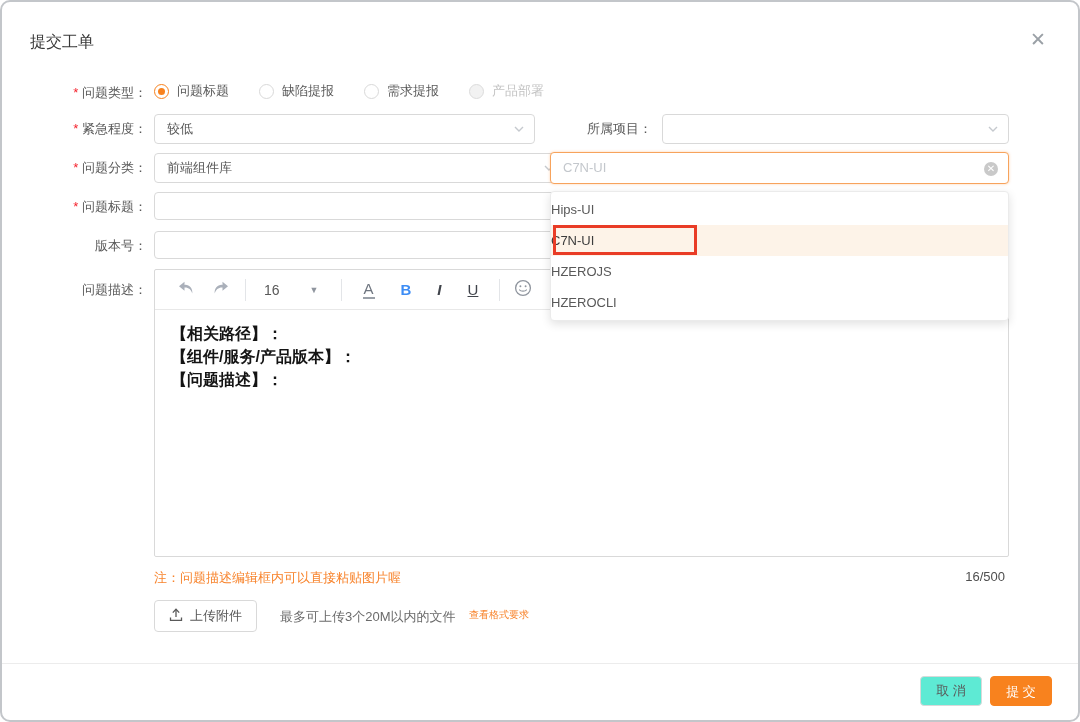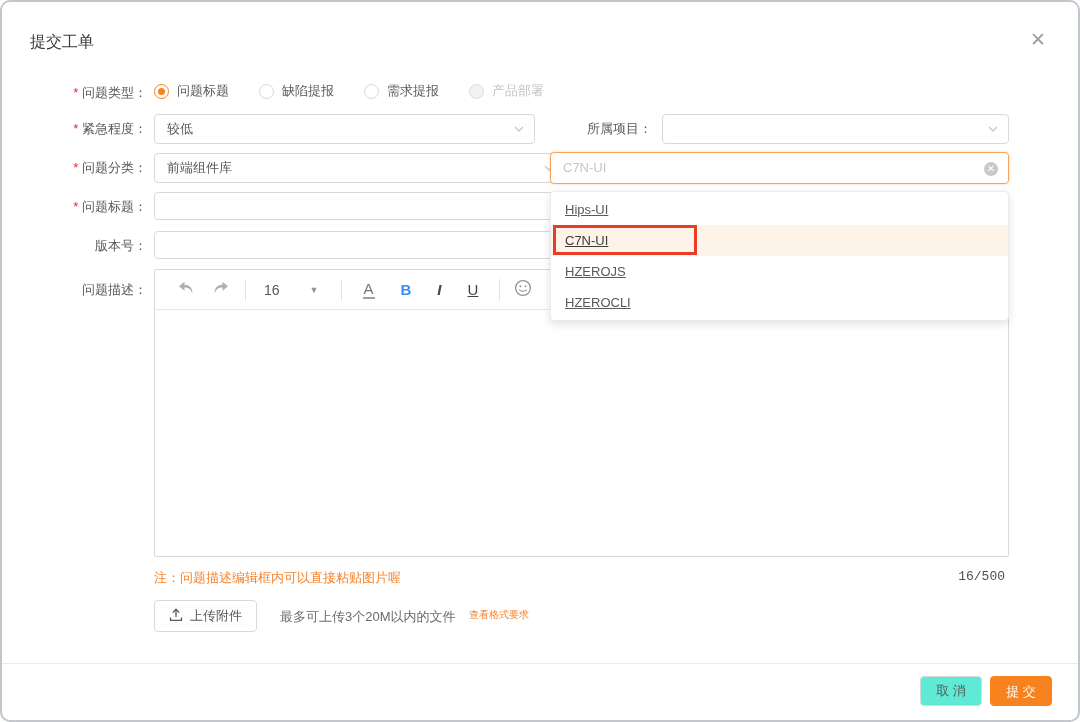--- a/index.html
+++ b/index.html
@@ -28,41 +28,41 @@
   .rb.dis { background:#f2f2f2; border-color:#dcdcdc; }
   .radio-item.dis { color:#c3c3c3; }
 
   
   .combo { position:absolute; left:548px; top:150px; width:459px; height:32px; background:#fff; border:1px solid #f7a35c; border-radius:4px; box-shadow:0 0 3px rgba(248,130,30,.35); z-index:12; }
   .combo .ph { position:absolute; left:12px; top:7px; font-size:13px; color:#c3c7cc; }
   .clear-ic { position:absolute; right:10px; top:9px; width:14px; height:14px; border-radius:50%; background:#c9c9c9; color:#fff; font-size:10px; line-height:14px; text-align:center; cursor:pointer; }
 
   
   .dd-panel { position:absolute; left:548px; top:189px; width:459px; background:#fff; border:1px solid #ebebeb; border-radius:4px; box-shadow:0 3px 10px rgba(0,0,0,.12); z-index:11; padding:2px 0; }
-  .dd-opt { height:31px; line-height:31px; padding-left:14px; font-size:13px; color:#595959; cursor:pointer;text-decoration:underline; }
+  .dd-opt { height:31px; line-height:31px; font-size:13px; color:#595959; cursor:pointer; }
   .dd-opt.hl { background:#fdf3e8; color:#3c3c3c; }
   .annotation { position:absolute; left:2px; top:33px; width:144px; height:30px; border:3px solid #e93c26; z-index:13; pointer-events:none; }
 
   
   .editor { position:absolute; left:152px; top:267px; width:855px; height:288px; border:1px solid #d9d9d9; border-radius:2px; background:#fff; }
   .toolbar { height:40px; border-bottom:1px solid #e8e8e8; display:flex; align-items:center; padding-left:14px; color:#8f959e; }
   .tb-ic { width:34px; text-align:center; cursor:pointer; }
   .tb-div { width:1px; height:22px; background:#e3e5e8; margin:0 8px; }
   .tb-size { font-size:14px; color:#595959; margin:0 6px 0 10px; cursor:pointer; }
   .tb-caret { font-size:9px; color:#8f959e; margin:0 14px 0 24px; cursor:pointer; }
   .tb-A { font-size:15px; color:#6f7680; border-bottom:2px solid #9aa0a8; padding:0 1px; margin:0 13px; cursor:pointer; }
   .tb-B { font-size:15px; font-weight:bold; color:#3d8df5; margin:0 13px; cursor:pointer; }
   .tb-I { font-size:15px; font-style:italic; font-weight:bold; color:#40444b; margin:0 13px; cursor:pointer; }
   .tb-U { font-size:15px; color:#40444b; text-decoration:underline; margin:0 13px; cursor:pointer; }
   .tb-emoji { margin-left:6px; cursor:pointer; }
   .ed-body { padding:12px 16px; font-size:16px; font-weight:bold; color:#141414; line-height:23px; }
 
   
   .note { position:absolute; left:152px; top:567px; font-size:13px; color:#f8832b; }
-  .count { position:absolute; right:73px; top:567px; font-size:13px; color:#4f4f4f;font-family:Liberation Mono, monospace; }
+  .count { position:absolute; right:73px; top:567px; font-size:13px; color:#4f4f4f; }
   .upload-btn { position:absolute; left:152px; top:598px; height:32px; padding:0 14px; border:1px solid #d9d9d9; border-radius:4px; background:#fff; display:flex; align-items:center; gap:7px; font-size:13px; color:#595959; cursor:pointer; }
   .upload-hint { position:absolute; left:278px; top:606px; font-size:13px; color:#6b6b6b; }
   .upload-link { position:absolute; left:467px; top:606px; font-size:10px; color:#f8832b; cursor:pointer; }
 
   
   .footer-line { position:absolute; left:0; right:0; top:661px; border-top:1px solid #ececec; }
   .btn { position:absolute; top:674px; height:30px; border-radius:4px; font-size:13px; text-align:center; line-height:28px; cursor:pointer; }
   .btn-cancel { left:918px; width:62px; background:#5eead4; border:1px solid #d9d9d9; color:#595959; }
   .btn-submit { left:988px; width:62px; background:#f8821e; border:1px solid #f8821e; color:#fff; line-height:30px; }
 </style>
@@ -159,20 +159,25 @@
       <span class="tb-I">I</span>
       <span class="tb-U">U</span>
       <span class="tb-div"></span>
       <span class="tb-emoji"><svg width="18" height="18" viewBox="0 0 18 18">
             <circle cx="9" cy="9" r="7.4" fill="none" stroke="#8f959e" stroke-width="1.3"></circle>
             <circle cx="6.4" cy="7.2" r="0.95" fill="#8f959e"></circle>
             <circle cx="11.6" cy="7.2" r="0.95" fill="#8f959e"></circle>
             <path d="M5.6 11 C6.6 12.6 11.4 12.6 12.4 11" fill="none" stroke="#8f959e" stroke-width="1.2" stroke-linecap="round"></path>
           </svg></span>
     </div>
+    <div class="ed-body">
+      <div>【相关路径】：</div>
+      <div>【组件/服务/产品版本】：</div>
+      <div>【问题描述】：</div>
+    </div>
   </div>
 
   <div class="note">注：问题描述编辑框内可以直接粘贴图片喔</div>
   <div class="count">16/500</div>
 
   <div class="upload-btn">
     <span><svg width="14" height="14" viewBox="0 0 14 14">
           <path d="M7 1.5 L7 9" stroke="#595959" stroke-width="1.3" fill="none"></path>
           <path d="M3.8 4.6 L7 1.3 L10.2 4.6" stroke="#595959" stroke-width="1.3" fill="none"></path>
           <path d="M1.5 9.5 V12.3 H12.5 V9.5" stroke="#595959" stroke-width="1.3" fill="none"></path>

